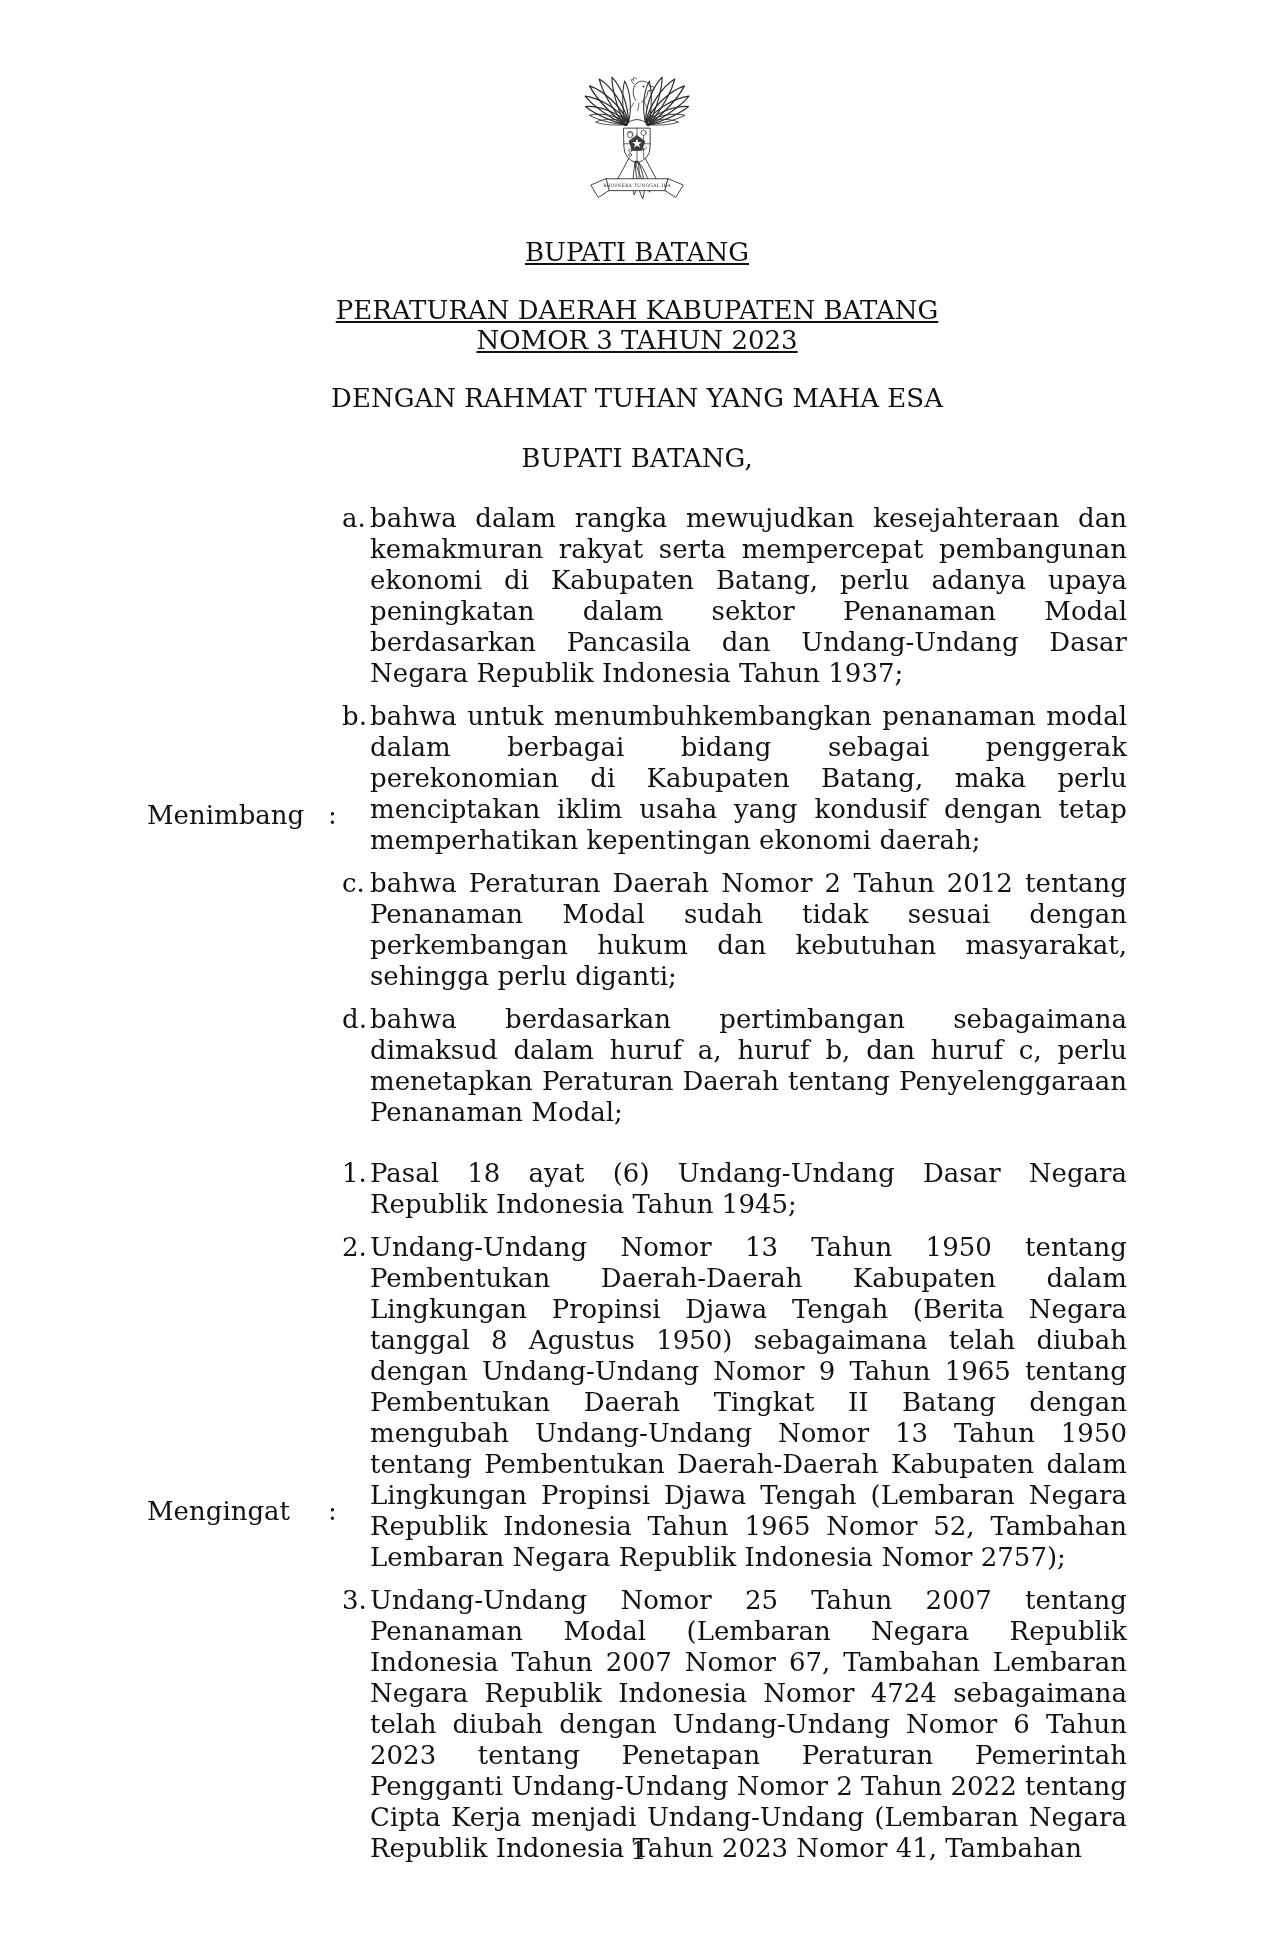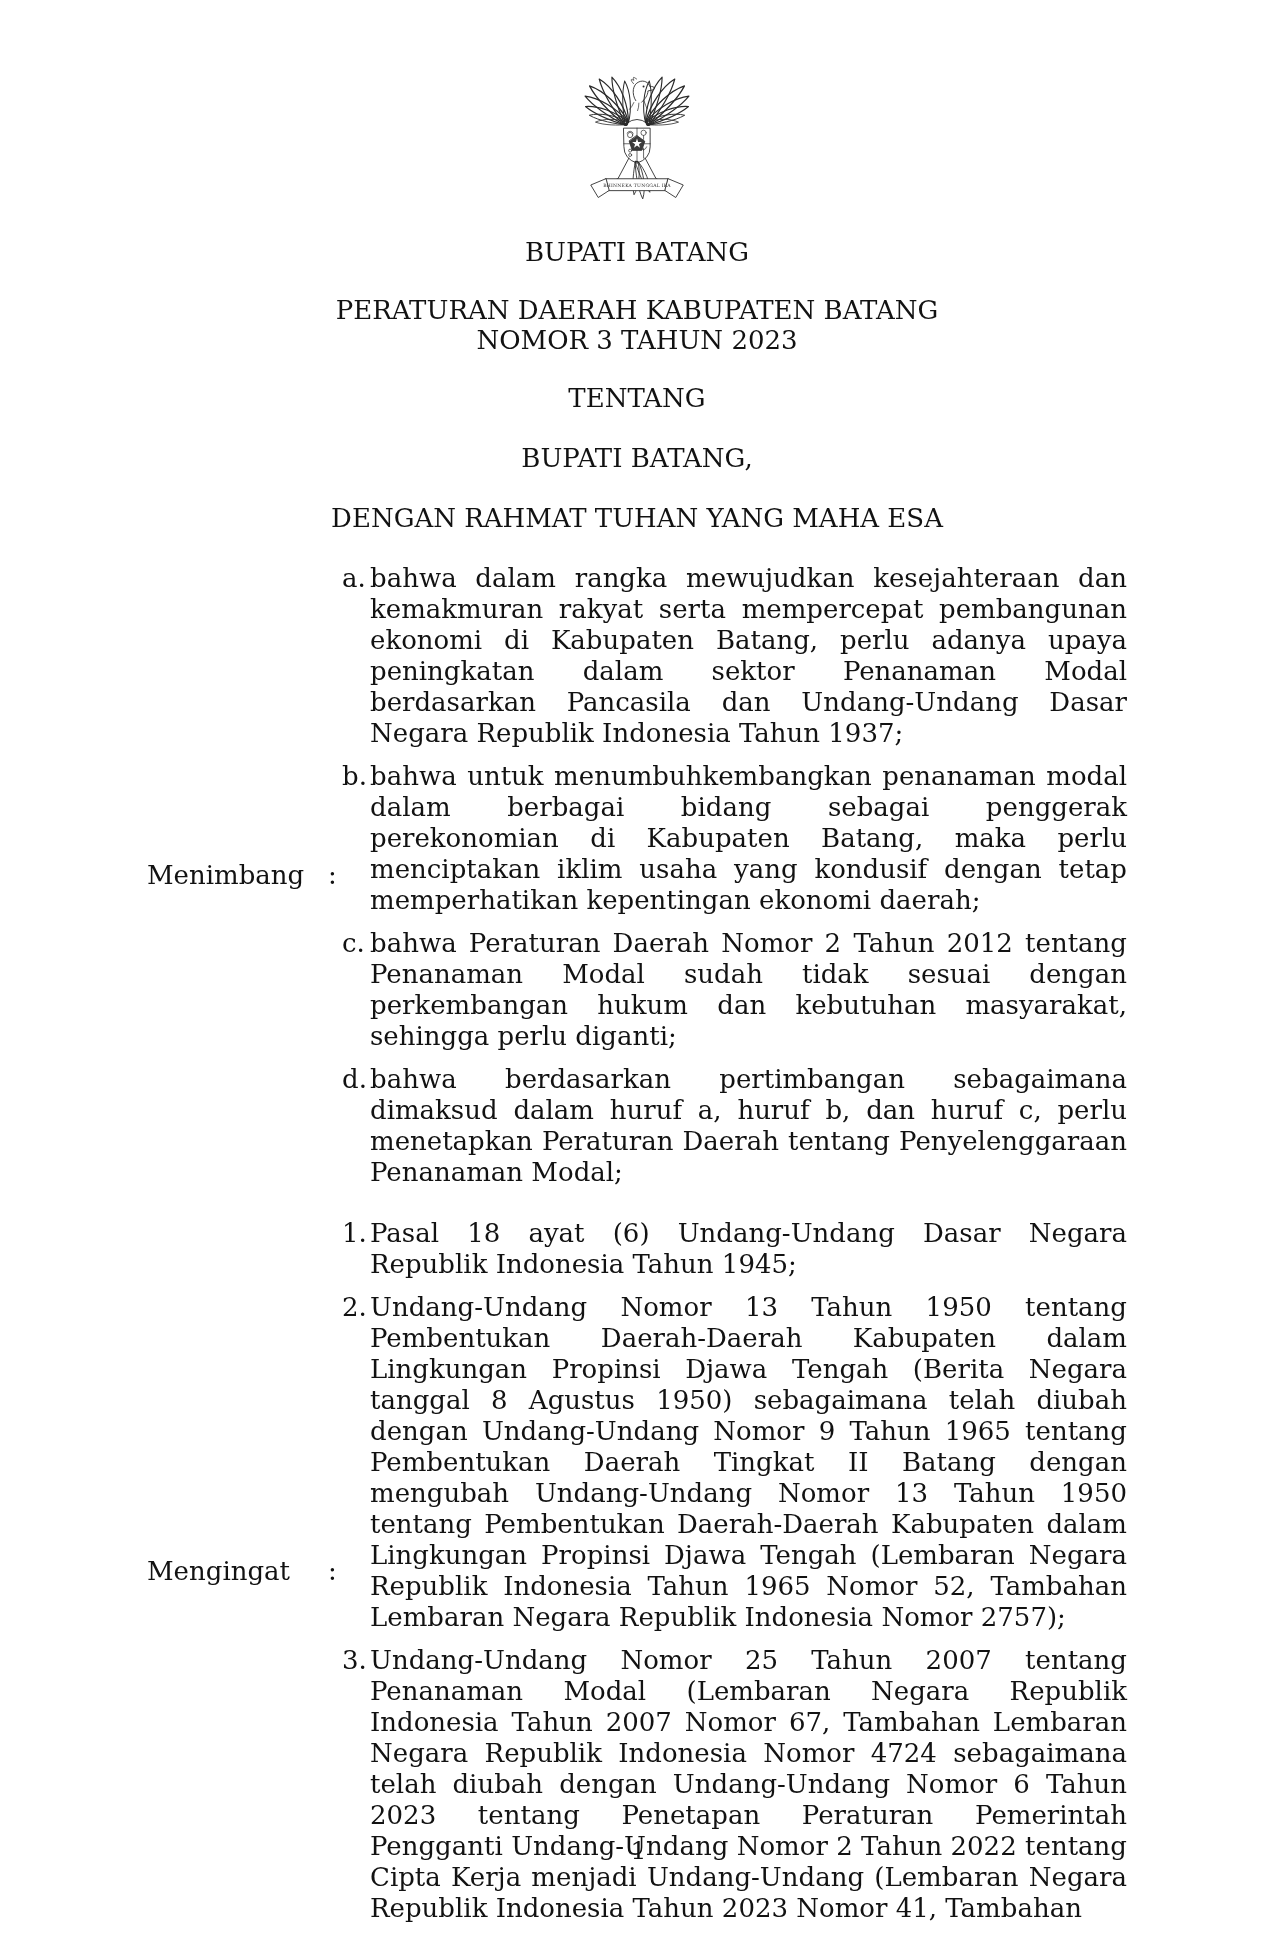--- a/index.html
+++ b/index.html
@@ -10,21 +10,21 @@
     background: #ffffff;
     color: #121212;
     font-family: "DejaVu Serif", "Liberation Serif", serif;
     font-size: 26px;
     box-sizing: border-box;
     padding: 68px 150px 0 147px;
     overflow: hidden;
   }
   .emblem-wrap { text-align: center; margin-bottom: 24px; }
   .hdr { text-align: center; line-height: 30px; white-space: nowrap; }
-  .hdr-group { margin-bottom: 28px; }
+  .hdr-group { margin-bottom: 28px; text-decoration: underline; }
   .hdr-single { margin-bottom: 30px; }
   .clause { display: flex; align-items: center; }
   .clause + .clause { margin-top: 30px; }
   .clause-label { flex: none; width: 181px; line-height: 31px; }
   .clause-sep { flex: none; width: 14px; line-height: 31px; }
   .clause-items { flex: 1; min-width: 0; }
   .item { display: flex; align-items: flex-start; margin-bottom: 12px; }
   .item:last-child { margin-bottom: 0; }
   .item-marker { flex: none; width: 28px; line-height: 31px; }
   .item-text { flex: 1; min-width: 0; text-align: justify; line-height: 31px; }
@@ -114,26 +114,25 @@
 
   <div class="hdr-group">
     <div class="hdr">BUPATI BATANG</div>
   </div>
 
   <div class="hdr-group">
     <div class="hdr">PERATURAN DAERAH KABUPATEN BATANG</div>
     <div class="hdr">NOMOR 3 TAHUN 2023</div>
   </div>
 
-  <div class="hdr hdr-single">TENTANG</div>
 
 
+  <div class="hdr hdr-single">DENGAN RAHMAT TUHAN YANG MAHA ESA</div>
+
   <div class="hdr hdr-single">BUPATI BATANG,</div>
-
-  <div class="hdr hdr-single">DENGAN RAHMAT TUHAN YANG MAHA ESA</div>
 
   <div class="clause">
     <div class="clause-label">Menimbang</div>
     <div class="clause-sep">:</div>
     <div class="clause-items">
       <div class="item">
         <div class="item-marker">a.</div>
         <div class="item-text">bahwa dalam rangka mewujudkan kesejahteraan dan kemakmuran rakyat serta mempercepat pembangunan ekonomi di Kabupaten Batang, perlu adanya upaya peningkatan dalam sektor Penanaman Modal berdasarkan Pancasila dan Undang-Undang Dasar Negara Republik Indonesia Tahun 1937;</div>
       </div>
       <div class="item">

